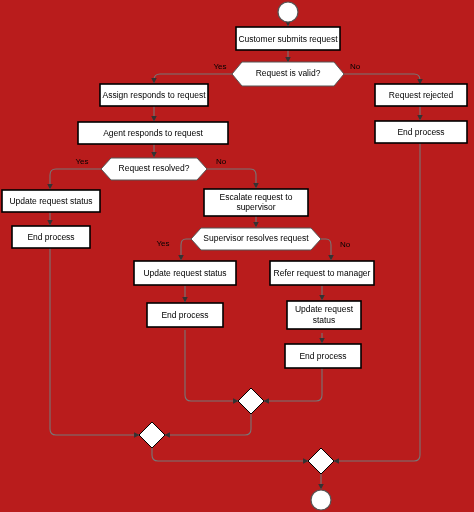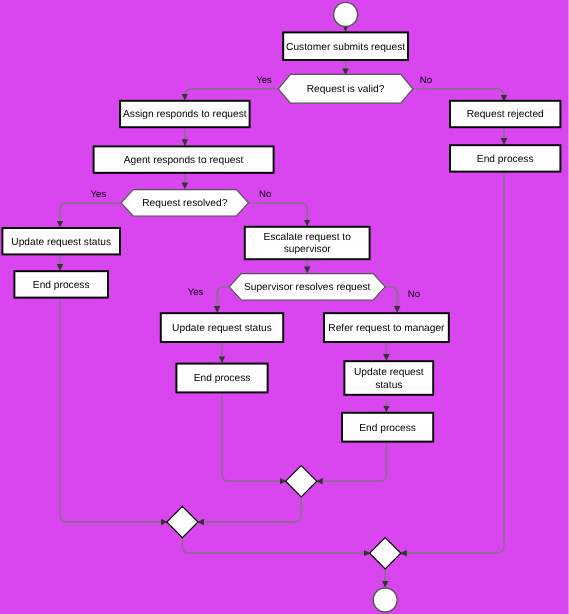--- a/index.html
+++ b/index.html
@@ -7,21 +7,21 @@
     padding: 0;
     background: #ffffff;
   }
   body {
     font-family: "Liberation Sans", sans-serif;
   }
   #canvas {
     position: relative;
     width: 474px;
     height: 512px;
-    background: #d946ef;
+    background: #b91c1c;
     overflow: hidden;
   }
   #flow-svg {
     position: absolute;
     top: 0;
     left: 0;
     width: 474px;
     height: 512px;
   }
   .node-text {

